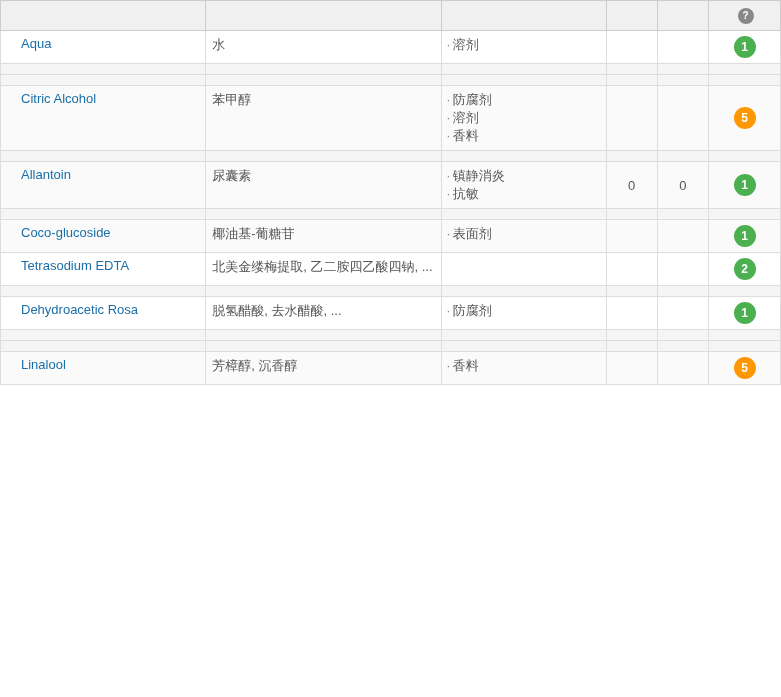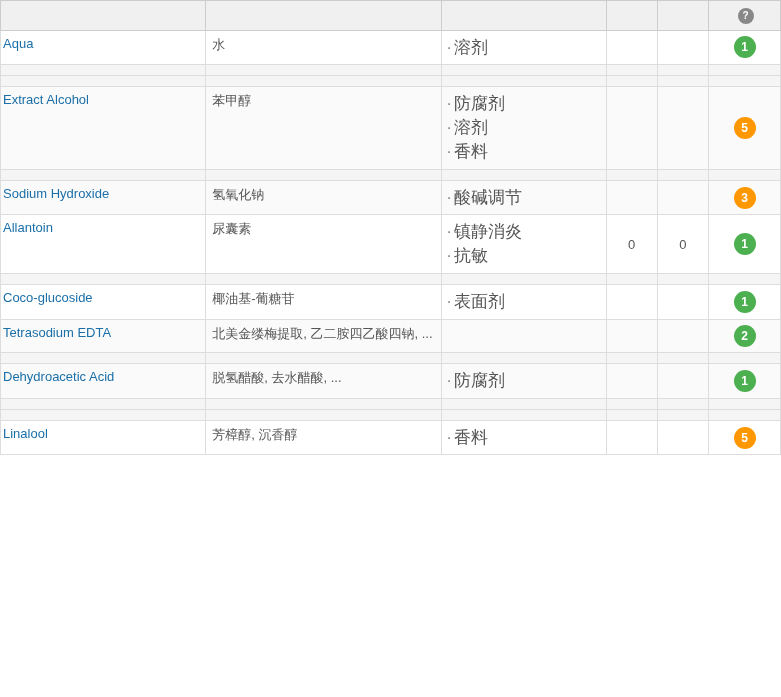--- a/index.html
+++ b/index.html
@@ -51,34 +51,34 @@
     }
     tbody tr td {
       border: 1px solid #ddd;
       padding: 5px 4px;
       vertical-align: top;
     }
     td.ingredient-name {
       color: #1a6fa8;
       text-decoration: none;
       word-break: break-word;
-      padding-left: 2px;
+      padding-left: 20px;
     }
     td.ingredient-name a {
       color: #1a6fa8;
       text-decoration: none;
     }
     td.chinese-name {
       color: #555;
       word-break: break-word;
       padding-left: 6px;
     }
     td.props {
       color: #555;
-      font-size: 17px;
+      font-size: 13px;
     }
     .prop-item::before {
       content: '·';
       color: #888;
       margin-right: 2px;
     }
     .prop-item {
       display: block;
       line-height: 1.4;
     }
@@ -184,50 +184,40 @@
         </tr>
         <tr class="row-separator">
           <td></td>
           <td></td>
           <td></td>
           <td></td>
           <td></td>
           <td></td>
         </tr>
         <tr>
-          <td class="ingredient-name"><a href="#">Extract Alcohol</a></td>
+          <td class="ingredient-name"><a href="#">Citric Alcohol</a></td>
           <td class="chinese-name">苯甲醇</td>
           <td class="props">
             <span class="prop-item">防腐剂</span>
             <span class="prop-item">溶剂</span>
             <span class="prop-item">香料</span>
           </td>
           <td class="number-cell"></td>
           <td class="number-cell"></td>
           <td class="safety-cell"><span class="safety-badge safety-orange">5</span></td>
         </tr>
         <tr class="row-separator">
           <td></td>
           <td></td>
           <td></td>
           <td></td>
           <td></td>
           <td></td>
         </tr>
         <tr>
-          <td class="ingredient-name"><a href="#">Sodium Hydroxide</a></td>
-          <td class="chinese-name">氢氧化钠</td>
-          <td class="props">
-            <span class="prop-item">酸碱调节</span>
-          </td>
-          <td class="number-cell"></td>
-          <td class="number-cell"></td>
-          <td class="safety-cell"><span class="safety-badge safety-orange">3</span></td>
-        </tr>
-        <tr>
           <td class="ingredient-name"><a href="#">Allantoin</a></td>
           <td class="chinese-name">尿囊素</td>
           <td class="props">
             <span class="prop-item">镇静消炎</span>
             <span class="prop-item">抗敏</span>
           </td>
           <td class="number-cell">0</td>
           <td class="number-cell">0</td>
           <td class="safety-cell"><span class="safety-badge safety-green">1</span></td>
         </tr>
@@ -259,21 +249,21 @@
         </tr>
         <tr class="row-separator">
           <td></td>
           <td></td>
           <td></td>
           <td></td>
           <td></td>
           <td></td>
         </tr>
         <tr>
-          <td class="ingredient-name"><a href="#">Dehydroacetic Acid</a></td>
+          <td class="ingredient-name"><a href="#">Dehydroacetic Rosa</a></td>
           <td class="chinese-name">脱氢醋酸, 去水醋酸, ...</td>
           <td class="props">
             <span class="prop-item">防腐剂</span>
           </td>
           <td class="number-cell"></td>
           <td class="number-cell"></td>
           <td class="safety-cell"><span class="safety-badge safety-green">1</span></td>
         </tr>
         <tr class="row-separator">
           <td></td>

